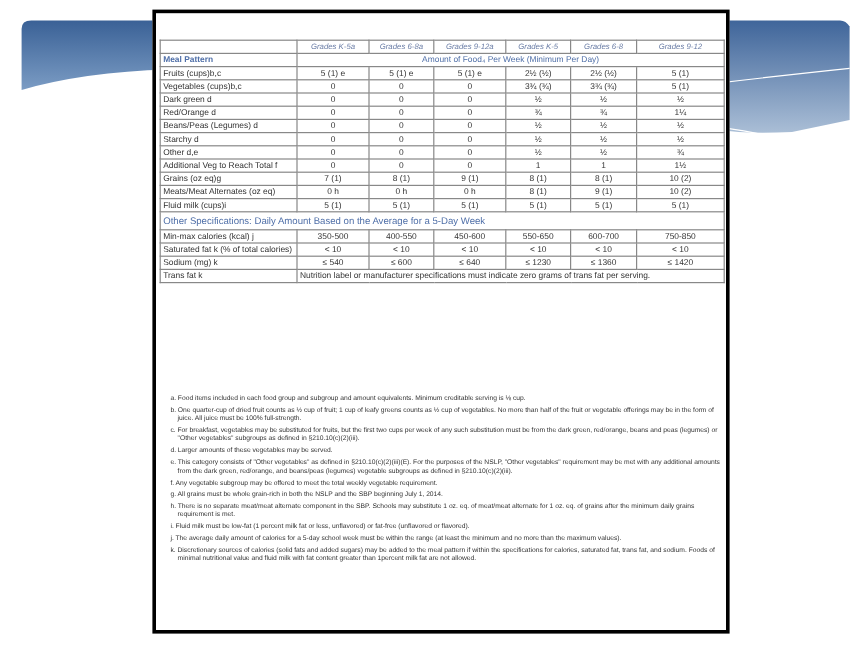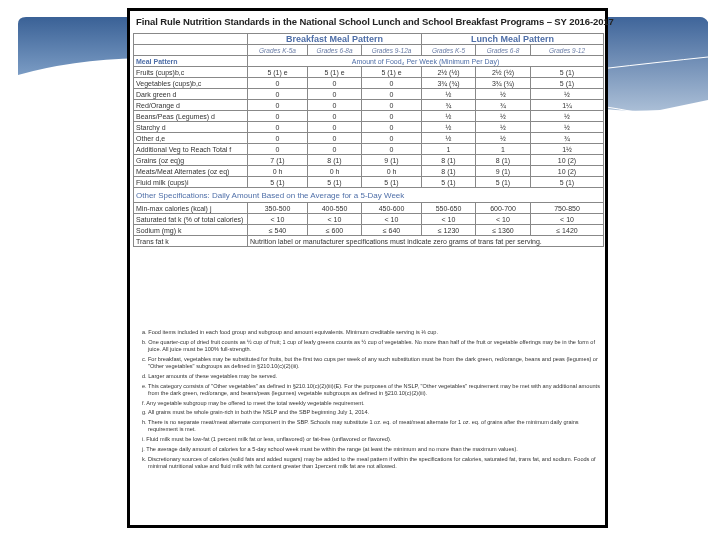--- a/index.html
+++ b/index.html
@@ -33,38 +33,32 @@
       <stop offset="1" stop-color="#aabed6"></stop>
     </linearGradient>
   </defs>
   <path d="M18 24 Q18 17 26 17 L140 17 L140 58 Q70 60 18 75 Z" fill="url(#g1)"></path>
   <path d="M600 17 L700 17 Q705 17 708 22 L708 100 L660 110 Q620 112 600 108 Z" fill="url(#g2)"></path>
   <path d="M600 69 Q660 62 708 57" stroke="#ffffff" stroke-width="1" fill="none"></path>
   <path d="M600 106 Q640 112 660 118" stroke="#ffffff" stroke-width="1" fill="none"></path>
 </svg>
 
 <div class="doc">
-  <div class="title">Final Rule Nutrition Standards in the National School Lunch and School Breakfast Programs – SY 2016-2017</div>
 
   <table class="grid">
     <colgroup>
       <col style="width:114px">
         <col style="width:60px">
         <col style="width:54px">
         <col style="width:60px">
         <col style="width:54px">
         <col style="width:55px">
         <col style="width:73px">
     </colgroup>
     <tbody>
-        <tr class="hdr-main">
-      <td></td>
-      <td colspan="3">Breakfast Meal Pattern</td>
-      <td colspan="3">Lunch Meal Pattern</td>
-    </tr>
     <tr class="hdr-grade">
       <td></td>
       <td>Grades K-5a</td>
       <td>Grades 6-8a</td>
       <td>Grades 9-12a</td>
       <td>Grades K-5</td>
       <td>Grades 6-8</td>
       <td>Grades 9-12</td>
     </tr>
     <tr class="hdr-amt">

